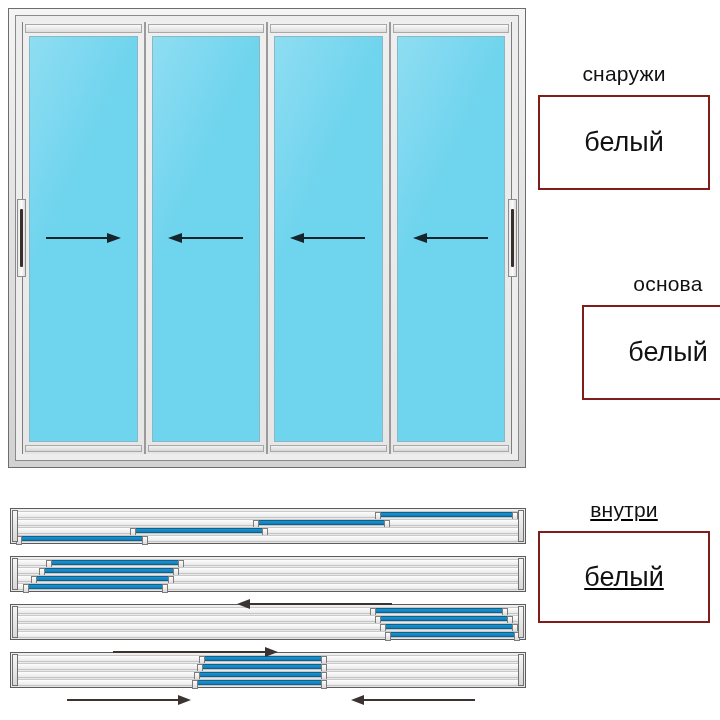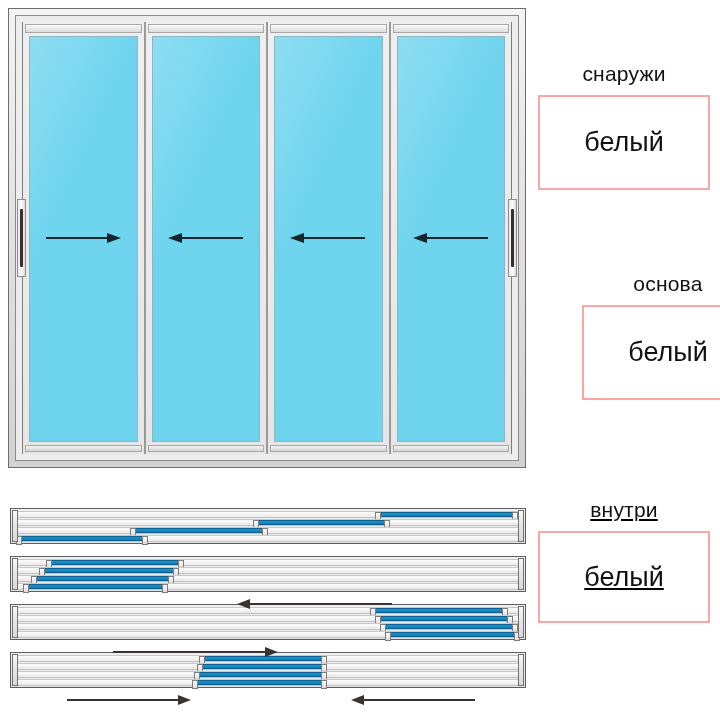--- a/index.html
+++ b/index.html
@@ -46,21 +46,21 @@
       border:1px solid #8d8d8d;box-sizing:border-box;top:50%;margin-top:-39px;
       display:flex;align-items:center;justify-content:center;}
   .handle .grip{width:3px;height:58px;background:#3a2f2c;border-radius:1px;}
   .handle.left{left:9px;}
   .handle.right{right:9px;}
 
   
   .spec{position:absolute;width:172px;}
   .spec .caption{text-align:center;font-size:21px;line-height:24px;color:#111;
       margin-bottom:9px;letter-spacing:.2px;}
-  .spec .swatch{box-sizing:border-box;border:2px solid #fca5a5;background:#fff;
+  .spec .swatch{box-sizing:border-box;border:2px solid #7f1d1d;background:#fff;
       height:95px;display:flex;align-items:center;justify-content:center;}
   .spec .swatch span{font-size:27px;color:#111;}
 
   #spec-outside{left:538px;top:62px;}
   #spec-base{left:538px;top:272px;padding-left:44px;}
   #spec-inside{left:538px;top:498px;text-decoration:underline;}
   #spec-inside .swatch{height:92px;}
 
   
   .section{position:absolute;height:36px;box-sizing:border-box;

